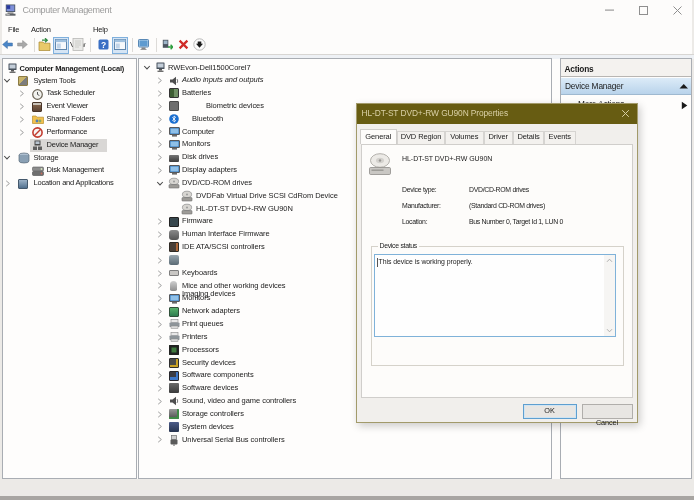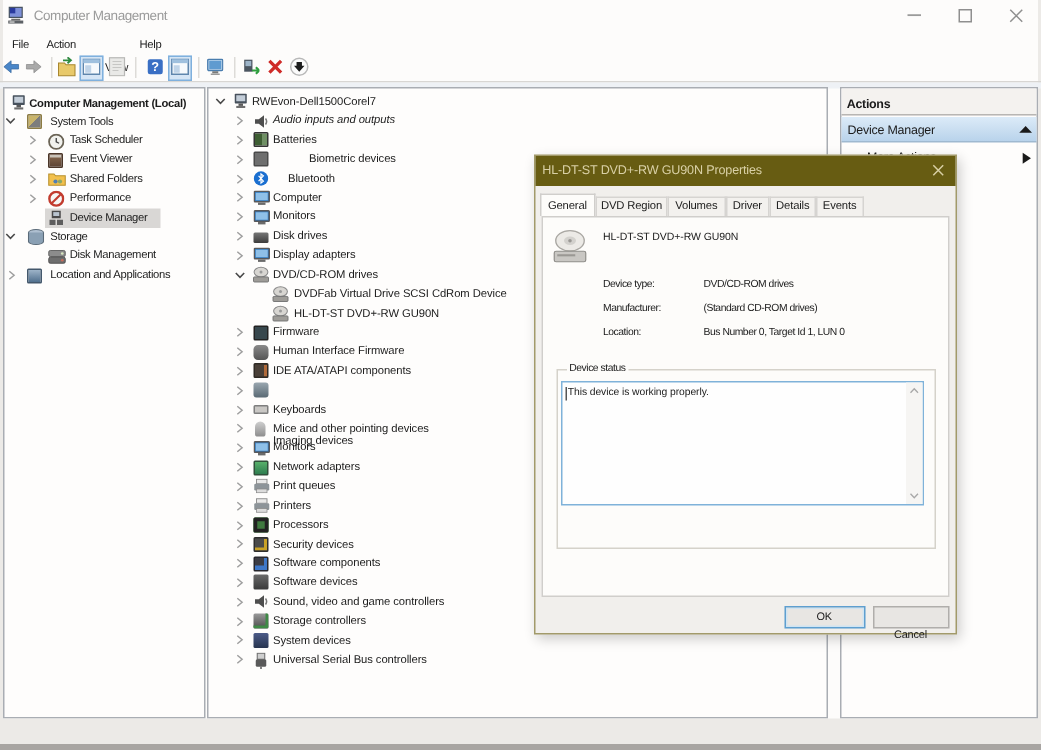--- a/index.html
+++ b/index.html
@@ -262,36 +262,36 @@
 <div class="txt" style="left:182px;top:216.4px;font-size:7.5px;letter-spacing:-0.05px;line-height:10.5px;color:#1b1b1b;font-weight:400;">Firmware</div>
 <svg class="abs" style="left:156px;top:231.0px" width="7" height="7">
     <path d="M2.2 0.8 L5.4 3.5 L2.2 6.2" stroke="#9f9f9f" stroke-width="1" fill="none"></path>
   </svg>
 <div class="ic" style="left:168.5px;top:229.5px;background:linear-gradient(#8a8a8a,#555);border-radius:3px;"></div>
 <div class="txt" style="left:182px;top:229.2px;font-size:7.5px;letter-spacing:-0.05px;line-height:10.5px;color:#1b1b1b;font-weight:400;">Human Interface Firmware</div>
 <svg class="abs" style="left:156px;top:243.8px" width="7" height="7">
     <path d="M2.2 0.8 L5.4 3.5 L2.2 6.2" stroke="#9f9f9f" stroke-width="1" fill="none"></path>
   </svg>
 <div class="ic" style="left:168.5px;top:242.3px;background:#4a4038;border:1px solid #2f2a24;box-shadow:inset -2px 0 0 #b06a3a;"></div>
-<div class="txt" style="left:182px;top:242.1px;font-size:7.5px;letter-spacing:-0.05px;line-height:10.5px;color:#1b1b1b;font-weight:400;">IDE ATA/ATAPI components</div>
+<div class="txt" style="left:182px;top:242.1px;font-size:7.5px;letter-spacing:-0.05px;line-height:10.5px;color:#1b1b1b;font-weight:400;">IDE ATA/SCSI controllers</div>
 <svg class="abs" style="left:156px;top:256.6px" width="7" height="7">
     <path d="M2.2 0.8 L5.4 3.5 L2.2 6.2" stroke="#9f9f9f" stroke-width="1" fill="none"></path>
   </svg>
 <div class="ic" style="left:168.5px;top:255.1px;background:linear-gradient(#9aa7b0,#5a6a74);border-radius:2px;"></div>
 <div class="txt" style="left:182px;top:241px;font-size:7.5px;letter-spacing:-0.05px;line-height:10.5px;color:#1b1b1b;font-weight:400;margin-top:48px;">Imaging devices</div>
 <svg class="abs" style="left:156px;top:269.5px" width="7" height="7">
     <path d="M2.2 0.8 L5.4 3.5 L2.2 6.2" stroke="#9f9f9f" stroke-width="1" fill="none"></path>
   </svg>
 <div class="ic" style="left:168.5px;top:268.0px;background:#c9c7c4;border:1px solid #7e7e7e;height:6px;top:270.0px;"></div>
 <div class="txt" style="left:182px;top:267.7px;font-size:7.5px;letter-spacing:-0.05px;line-height:10.5px;color:#1b1b1b;font-weight:400;">Keyboards</div>
 <svg class="abs" style="left:156px;top:282.3px" width="7" height="7">
     <path d="M2.2 0.8 L5.4 3.5 L2.2 6.2" stroke="#9f9f9f" stroke-width="1" fill="none"></path>
   </svg>
 <div class="ic" style="left:168.5px;top:280.8px;background:linear-gradient(#cfcfcf,#8e8e8e);border-radius:4px 4px 2px 2px;width:7px;left:169.5px;"></div>
-<div class="txt" style="left:182px;top:280.6px;font-size:7.5px;letter-spacing:-0.05px;line-height:10.5px;color:#1b1b1b;font-weight:400;">Mice and other pointing devices</div>
+<div class="txt" style="left:182px;top:280.6px;font-size:7.5px;letter-spacing:-0.05px;line-height:10.5px;color:#1b1b1b;font-weight:400;">Mice and other working devices</div>
 <svg class="abs" style="left:156px;top:295.1px" width="7" height="7">
     <path d="M2.2 0.8 L5.4 3.5 L2.2 6.2" stroke="#9f9f9f" stroke-width="1" fill="none"></path>
   </svg>
 <svg class="abs" style="left:168.5px;top:293.6px" width="11" height="10">
     <rect x="0.5" y="0.5" width="10" height="7" rx="0.5" fill="#2e77bd" stroke="#58585a" stroke-width="1"></rect>
     <rect x="1.5" y="1.5" width="8" height="5" fill="#8fc0e8"></rect>
     <rect x="3" y="8" width="5" height="1.6" fill="#6a6a6a"></rect>
   </svg>
 <div class="txt" style="left:182px;top:293.4px;font-size:7.5px;letter-spacing:-0.05px;line-height:10.5px;color:#1b1b1b;font-weight:400;">Monitors</div>
 <svg class="abs" style="left:156px;top:308.0px" width="7" height="7">

